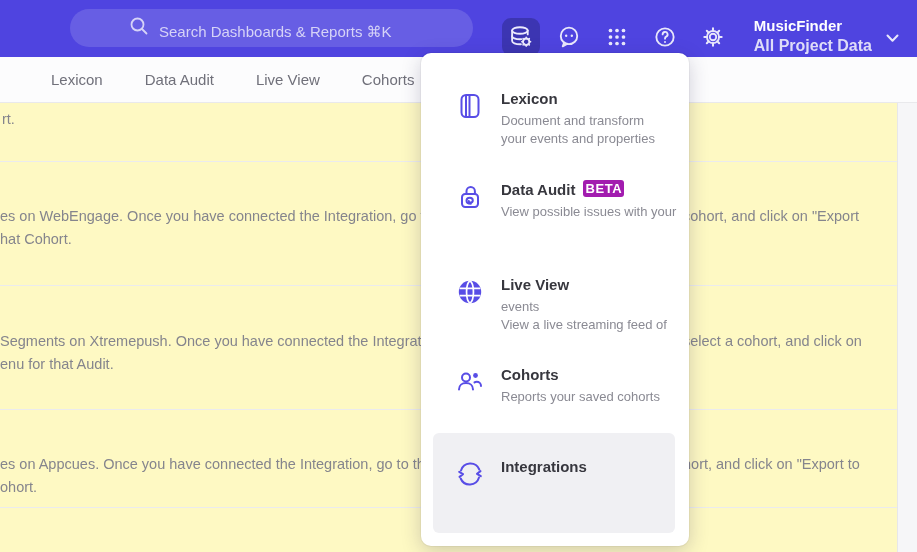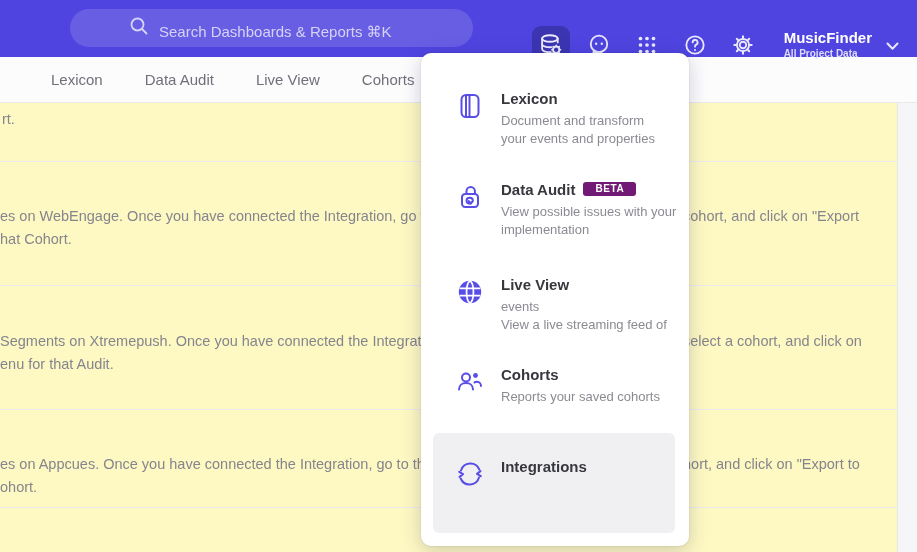--- a/index.html
+++ b/index.html
@@ -10,30 +10,30 @@
   
   .topbar { position:absolute; left:0; top:0; width:917px; height:57px;
     background:#4f44e0; z-index:10; }
   .search-pill { position:absolute; left:70px; top:9px; width:403px; height:38px;
     background:rgba(255,255,255,0.14); border-radius:19px; display:flex;
     align-items:center; justify-content:center; gap:10px; cursor:pointer; }
   .search-pill input { background:transparent; border:none; outline:none;
     color:#86efac; font-size:15px; width:255px;
     font-family:"Liberation Sans", sans-serif;margin-top:7px; }
   .search-pill input::placeholder { color:#d6d3f7; opacity:1; }
-  .nav-icons { position:absolute; right:18px; top:16px; height:57px; display:flex;
+  .nav-icons { position:absolute; right:18px; top:8px; height:57px; display:flex;
     align-items:center; }
   .icon-btn { width:38px; height:38px; border-radius:9px; display:flex;
     align-items:center; justify-content:center; cursor:pointer; margin-left:10px; }
   .icon-btn.active { background:#3c35b2; }
   .project-switcher { display:flex; align-items:center; margin-left:22px;
     cursor:pointer; }
   .project-text { display:flex; flex-direction:column; line-height:1.25; }
   .project-name { color:#ffffff; font-weight:bold; font-size:15px; }
-  .project-sub { color:#dedcf8; font-weight:bold; font-size:10px; }
+  .project-sub { color:#dedcf8; font-weight:bold; font-size:16px; }
   .chev { margin-left:14px; margin-top:2px; }
 
   
   .tabbar { position:absolute; left:0; top:57px; width:917px; height:46px;
     background:#fcfcfd; border-bottom:1px solid #e9e9ec; display:flex;
     align-items:stretch; padding-left:51px; z-index:1; }
   .tab { display:flex; align-items:center; color:#70707a; font-size:15px;
     cursor:pointer; position:relative; margin-right:42px; white-space:nowrap; }
   .tab:last-child { margin-right:22px; }
   .tab.active::after { content:""; position:absolute; left:0; right:0; bottom:0;
@@ -66,22 +66,22 @@
   .mi-lexicon { top:36px; } .mi-dataaudit { top:127px; }
   .mi-liveview { top:222px; } .mi-cohorts { top:312px; }
   .mi-integrations { top:380px; left:12px; right:auto; width:242px; height:100px;
     background:#f0f0f3; border-radius:6px; padding:24px 0 0 22px; }
   .mi-icon { flex:0 0 30px; width:30px; height:30px; margin-top:2px; }
   .mi-text { display:flex; flex-direction:column; }
   .mi-title-row { display:flex; align-items:center; gap:8px; }
   .mi-title { color:#37373e; font-size:15px; font-weight:bold; line-height:19px; }
   .mi-desc { color:#8a8a93; font-size:13px; line-height:17.5px; margin-top:4px;
     width:180px; }
-  .beta-badge { background:#701a75; color:#ffffff; font-size:10px;
-    font-weight:bold; letter-spacing:0.6px; border-radius:3px; padding:2px 12px;
+  .beta-badge { background:#a21caf; color:#ffffff; font-size:13px;
+    font-weight:bold; letter-spacing:0.6px; border-radius:3px; padding:2px 2px;
     line-height:1; transform:translateY(-1px); }
 </style>
 </head>
 <body>
 
 <div class="stage">
 
   <div class="content">
     <div class="row r1">
       <div class="line">rt.</div>
@@ -223,21 +223,20 @@
           <path d="M15.8 21.8 c-2.6 0 -4.3 -1.4 -4.3 -3.1 c0 -1.7 1.5 -2.9 3.3 -2.9 c1.8 0 3 1.1 3 2.6 c0 1.2 -1 2.1 -2.3 2.1 c-1 0 -1.7 -.6 -1.7 -1.5"></path>
         </svg>
       </span>
       <div class="mi-text">
         <div class="mi-title-row">
           <span class="mi-title">Data Audit</span>
           <span class="beta-badge">BETA</span>
         </div>
         <div class="mi-desc">
           <div>View possible issues with your</div>
-          <div>implementation</div>
         </div>
       </div>
     </div>
 
     <div class="menu-item mi-liveview">
       <span class="mi-icon">
         <svg width="30" height="30" viewBox="0 0 30 30">
           <circle cx="15" cy="15" r="11.2" fill="#584de6"></circle>
           <g fill="none" stroke="#ffffff" stroke-width="1.7">
             <path d="M4.6 11.3 h20.8 M4.6 18.7 h20.8"></path>

